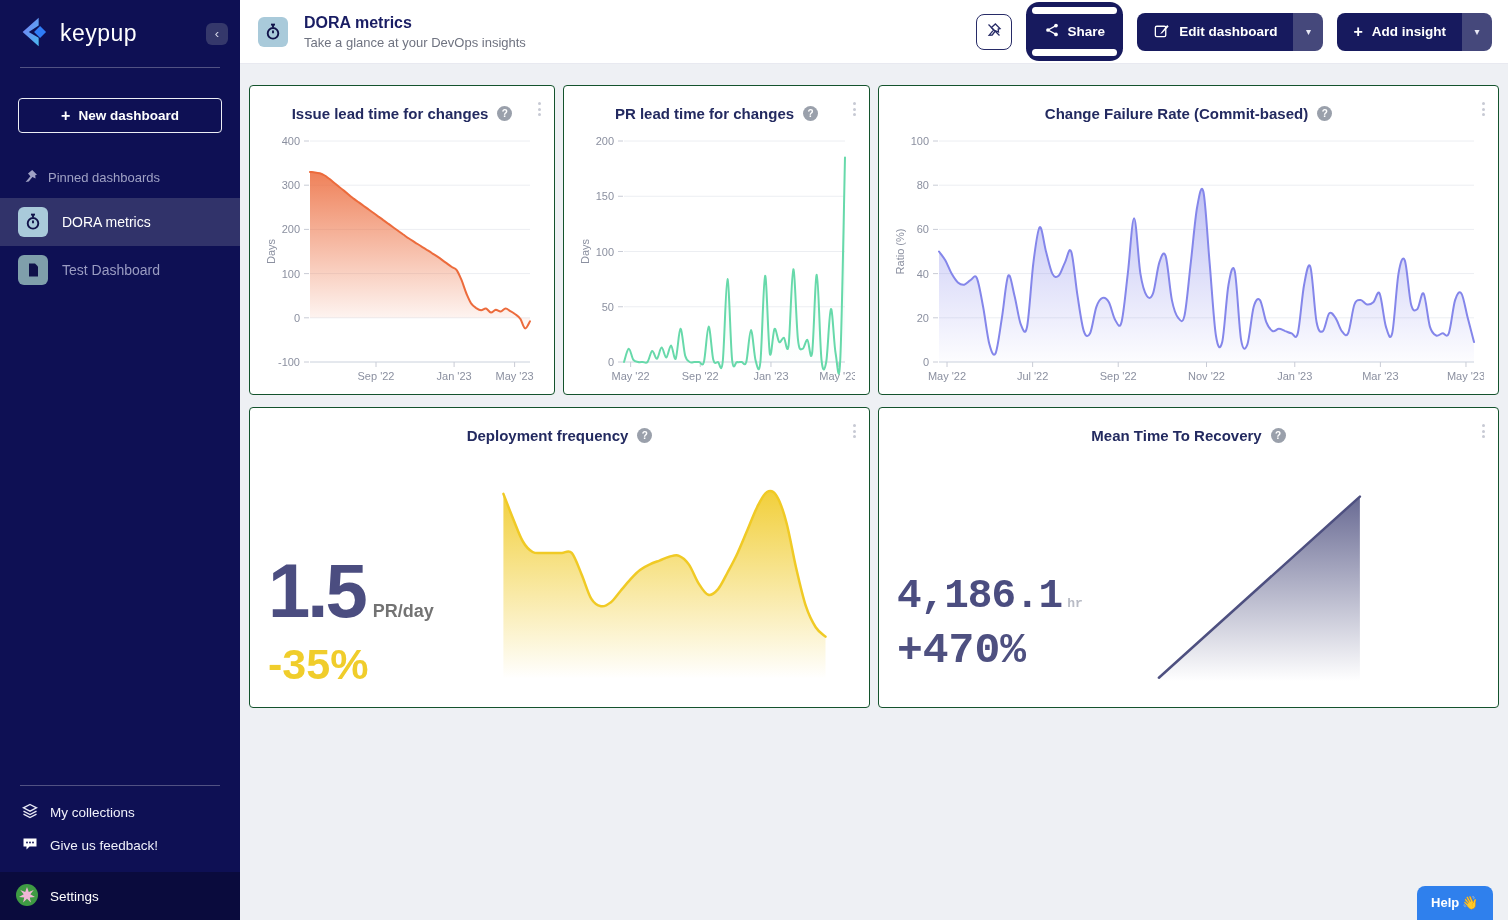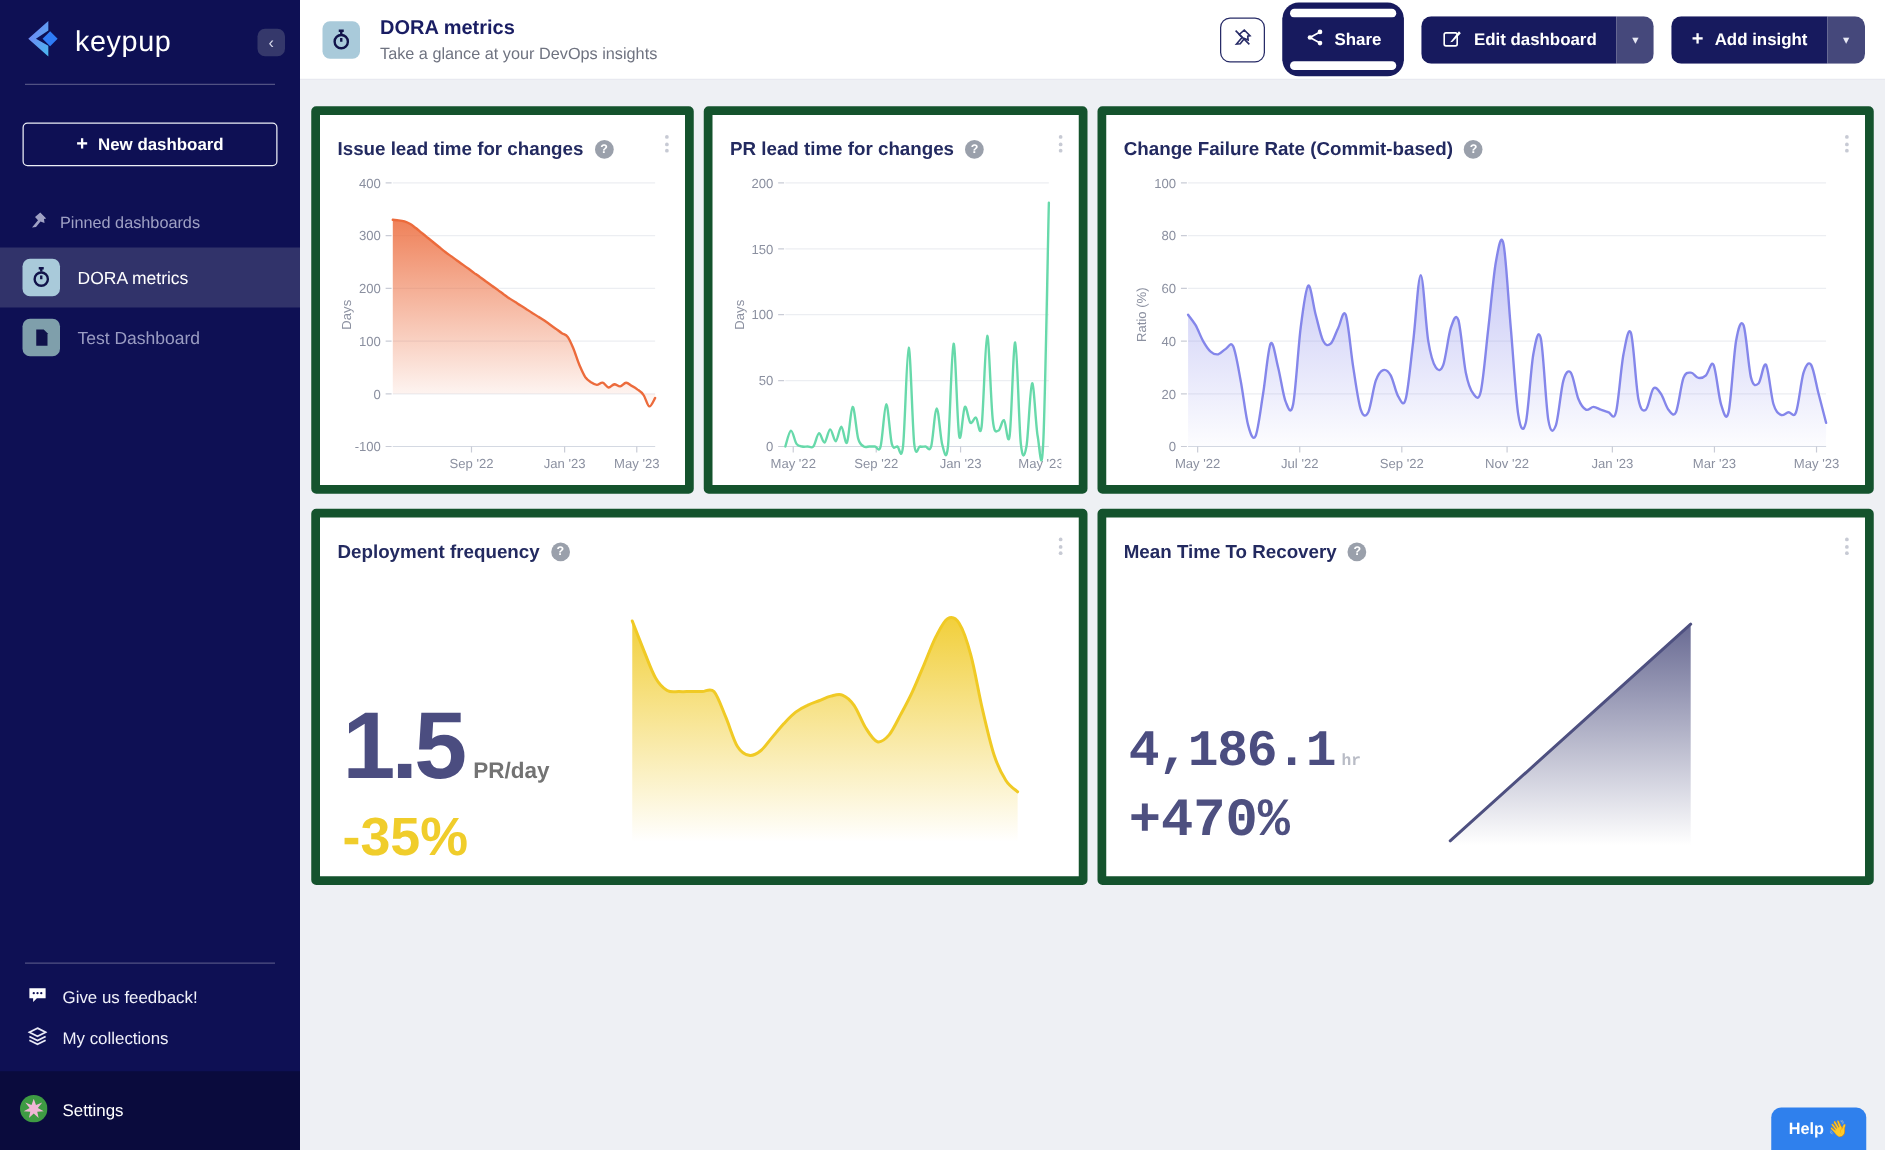--- a/index.html
+++ b/index.html
@@ -29,21 +29,21 @@
     font-size:14px; color:#9a9cc2; cursor:pointer; }
   .nav-item.active { background:#31336a; color:#fff; }
   .nav-icon { width:30px; height:30px; border-radius:6px; display:flex; align-items:center;
     justify-content:center; flex:0 0 30px; }
   .nav-icon.dora { background:#a9cada; }
   .nav-icon.doc { background:#7f9fab; }
   .side-bottom { margin-top:auto; }
   .side-bottom .divider { margin-bottom:10px; }
   .side-link { display:flex; align-items:center; gap:12px; padding:7px 0 7px 22px;
     font-size:13.5px; color:#f0f1fa; cursor:pointer; }
-  .settings-strip { margin-top:10px; height:63px; background:#0a0b3d; display:flex;
+  .settings-strip { margin-top:10px; height:48px; background:#0a0b3d; display:flex;
     align-items:center; gap:12px; padding-left:16px; font-size:13.5px; color:#fff; cursor:pointer; }
 
   
   .main { flex:1; display:flex; flex-direction:column; position:relative; }
   .topbar { height:64px; background:#fff; border-bottom:1px solid #e8e9f0; display:flex;
     align-items:center; padding:0 16px 0 18px; }
   .hd-icon { width:30px; height:30px; border-radius:6px; background:#a9cada; display:flex;
     align-items:center; justify-content:center; }
   .hd-titles { margin-left:16px; }
   .hd-title { font-size:16px; font-weight:700; color:#191d63; line-height:1.2; }
@@ -58,22 +58,22 @@
     color:#fff; border:none; padding:8px 18px; font-size:13.5px; font-weight:600; cursor:pointer; }
   .split { display:flex; border-radius:8px; overflow:hidden; }
   .split .main-btn { display:flex; align-items:center; gap:9px; background:#171a5e; color:#fff;
     border:none; padding:0 16px; height:38px; font-size:13.5px; font-weight:600; cursor:pointer; }
   .split .caret-btn { width:30px; background:#45487b; border:none; display:flex; align-items:center;
     justify-content:center; color:#e8e9f5; font-size:10px; cursor:pointer; }
 
   .content { flex:1; padding:21px 8px 0 9px; display:grid;
     grid-template-columns:306px 307px 621px; grid-template-rows:310px 301px;
     gap:12px 8px; align-content:start; }
-  .panel { background:#fff; border:7px solid #14532d; border-radius:4px; position:relative;
-    display:flex; flex-direction:column; padding:13px 14px 6px; }
+  .panel { background:#fff; border:1px solid #14532d; border-radius:4px; position:relative;
+    display:flex; flex-direction:column; padding:13px 14px 6px;align-items:center; }
   .panel.span2 { grid-column:1 / 3; }
   .panel-head { display:flex; align-items:center; gap:9px; flex:0 0 28px; }
   .panel-title { font-size:15px; font-weight:700; color:#232a60; }
   .help-dot { width:15px; height:15px; border-radius:50%; background:#9aa0ab; color:#fff;
     font-size:10px; font-weight:700; display:flex; align-items:center; justify-content:center;
     cursor:pointer; }
   .kebab { position:absolute; right:10px; top:13px; display:flex; flex-direction:column; gap:2.5px;
     padding:3px; cursor:pointer; background:none; border:none; }
   .kebab i { width:3px; height:3px; border-radius:50%; background:#c7cad4; }
   .chart-box { flex:1; min-height:0; }
@@ -155,38 +155,38 @@
           <path d="M4 1.5 h6 L13 4.5 V14.5 H4 Z" fill="#10124a"></path>
         </svg>
       </span>
       <span>Test Dashboard</span>
     </div>
 
     <div class="side-bottom">
       <div class="divider"></div>
       <div class="side-link">
         <span>
+          <svg width="16" height="16" viewBox="0 0 16 16" fill="none" stroke="#e8e9f5" stroke-width="1.4">
+            <path d="M8 1.5 L14.5 4.8 L8 8.1 L1.5 4.8 Z"></path>
+            <path d="M1.5 8.2 L8 11.5 L14.5 8.2"></path>
+            <path d="M1.5 11.2 L8 14.5 L14.5 11.2"></path>
+          </svg>
+        </span>
+        <span>My collections</span>
+      </div>
+      <div class="side-link">
+        <span>
           <svg width="16" height="16" viewBox="0 0 16 16">
             <path d="M1.5 2.5 h13 v8 H7.5 L4.5 13.5 v-3 H1.5 Z" fill="#fff"></path>
             <circle cx="5" cy="6.5" r="0.9" fill="#0e1054"></circle>
             <circle cx="8" cy="6.5" r="0.9" fill="#0e1054"></circle>
             <circle cx="11" cy="6.5" r="0.9" fill="#0e1054"></circle>
           </svg>
         </span>
         <span>Give us feedback!</span>
-      </div>
-      <div class="side-link">
-        <span>
-          <svg width="16" height="16" viewBox="0 0 16 16" fill="none" stroke="#e8e9f5" stroke-width="1.4">
-            <path d="M8 1.5 L14.5 4.8 L8 8.1 L1.5 4.8 Z"></path>
-            <path d="M1.5 8.2 L8 11.5 L14.5 8.2"></path>
-            <path d="M1.5 11.2 L8 14.5 L14.5 11.2"></path>
-          </svg>
-        </span>
-        <span>My collections</span>
       </div>
       <div class="settings-strip">
         <span>
           <svg width="22" height="22" viewBox="0 0 22 22">
             <circle cx="11" cy="11" r="11" fill="#3e9b43"></circle>
             <path d="M11 3 L12.8 8 L17.8 6 L14.3 10.3 L19 13 L13.8 13.4 L14.9 18.4 L11 14.8 L7.1 18.4 L8.2 13.4 L3 13 L7.7 10.3 L4.2 6 L9.2 8 Z" fill="#f0b7d6"></path>
           </svg>
         </span>
         <span>Settings</span>
       </div>

